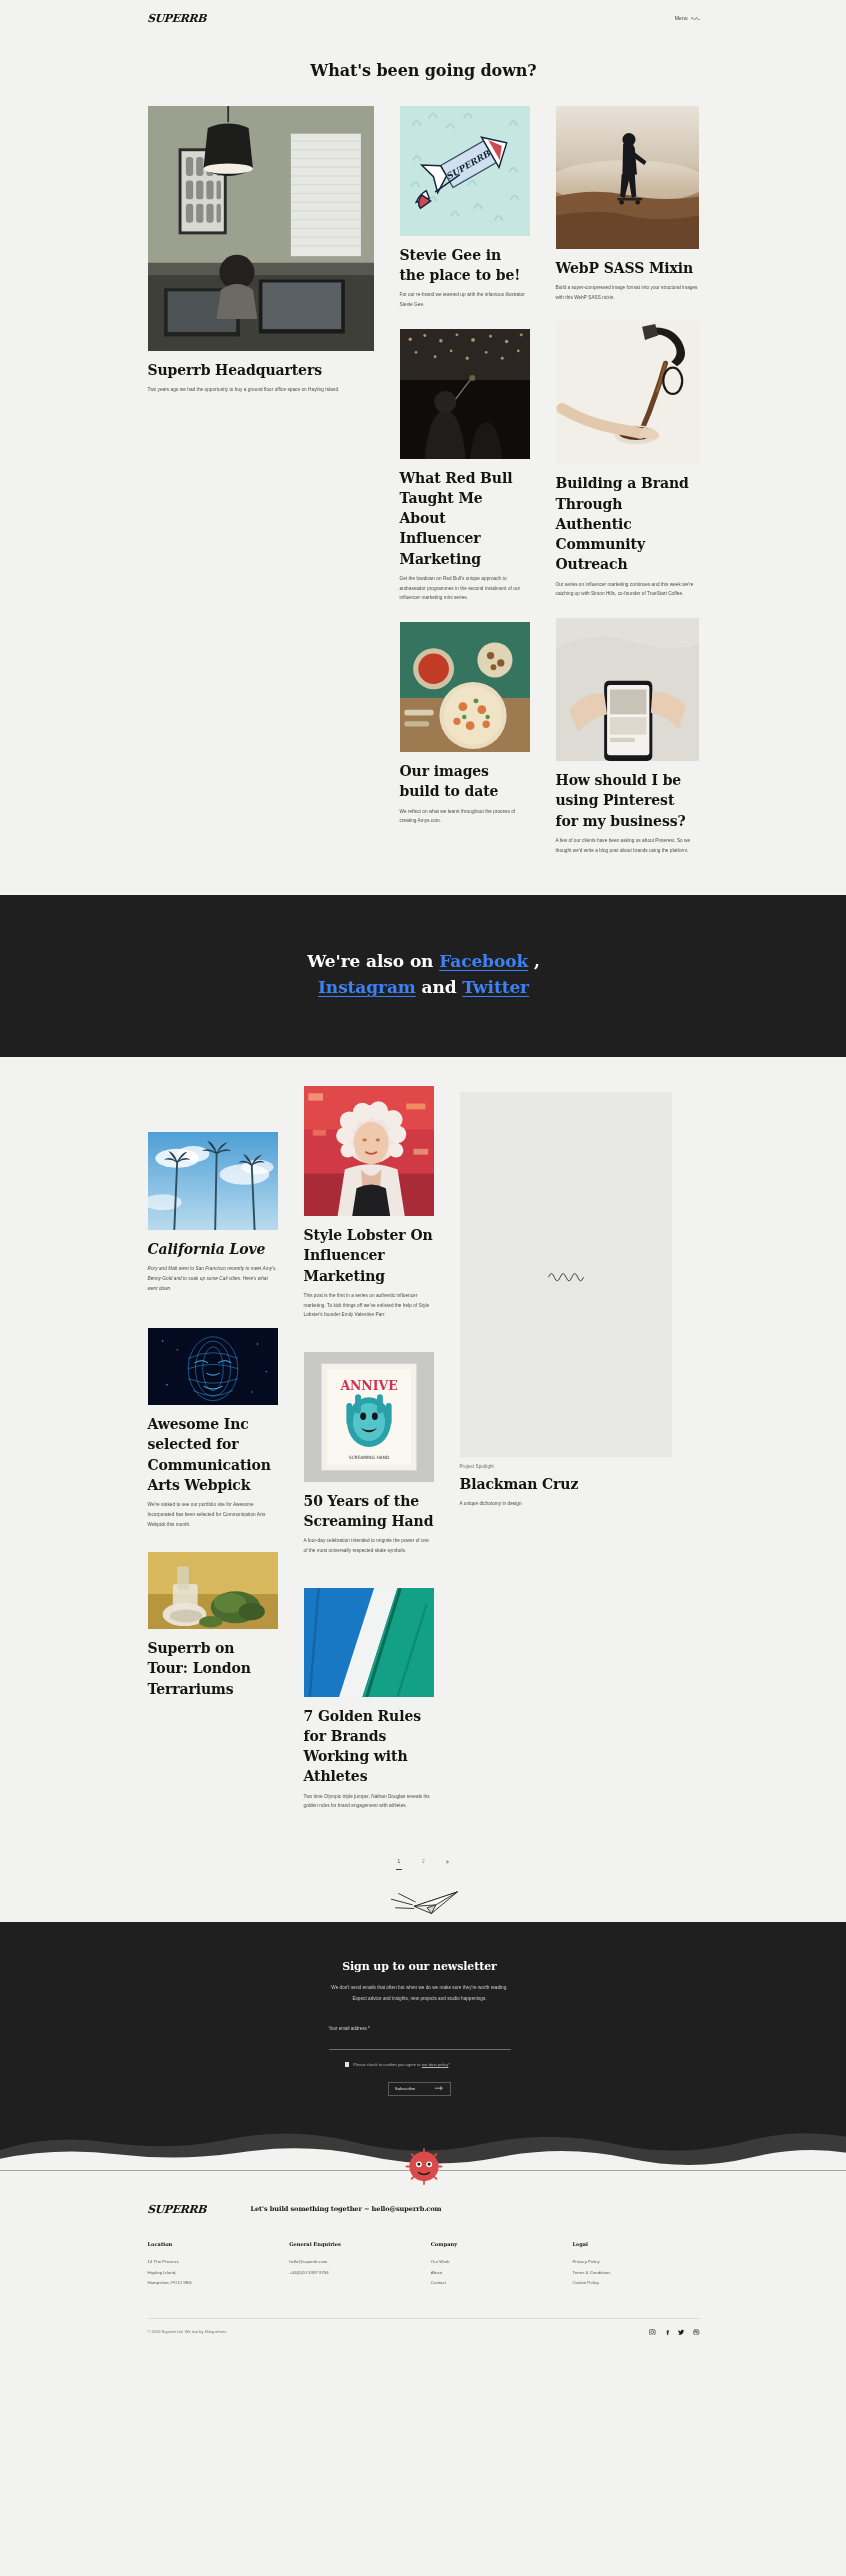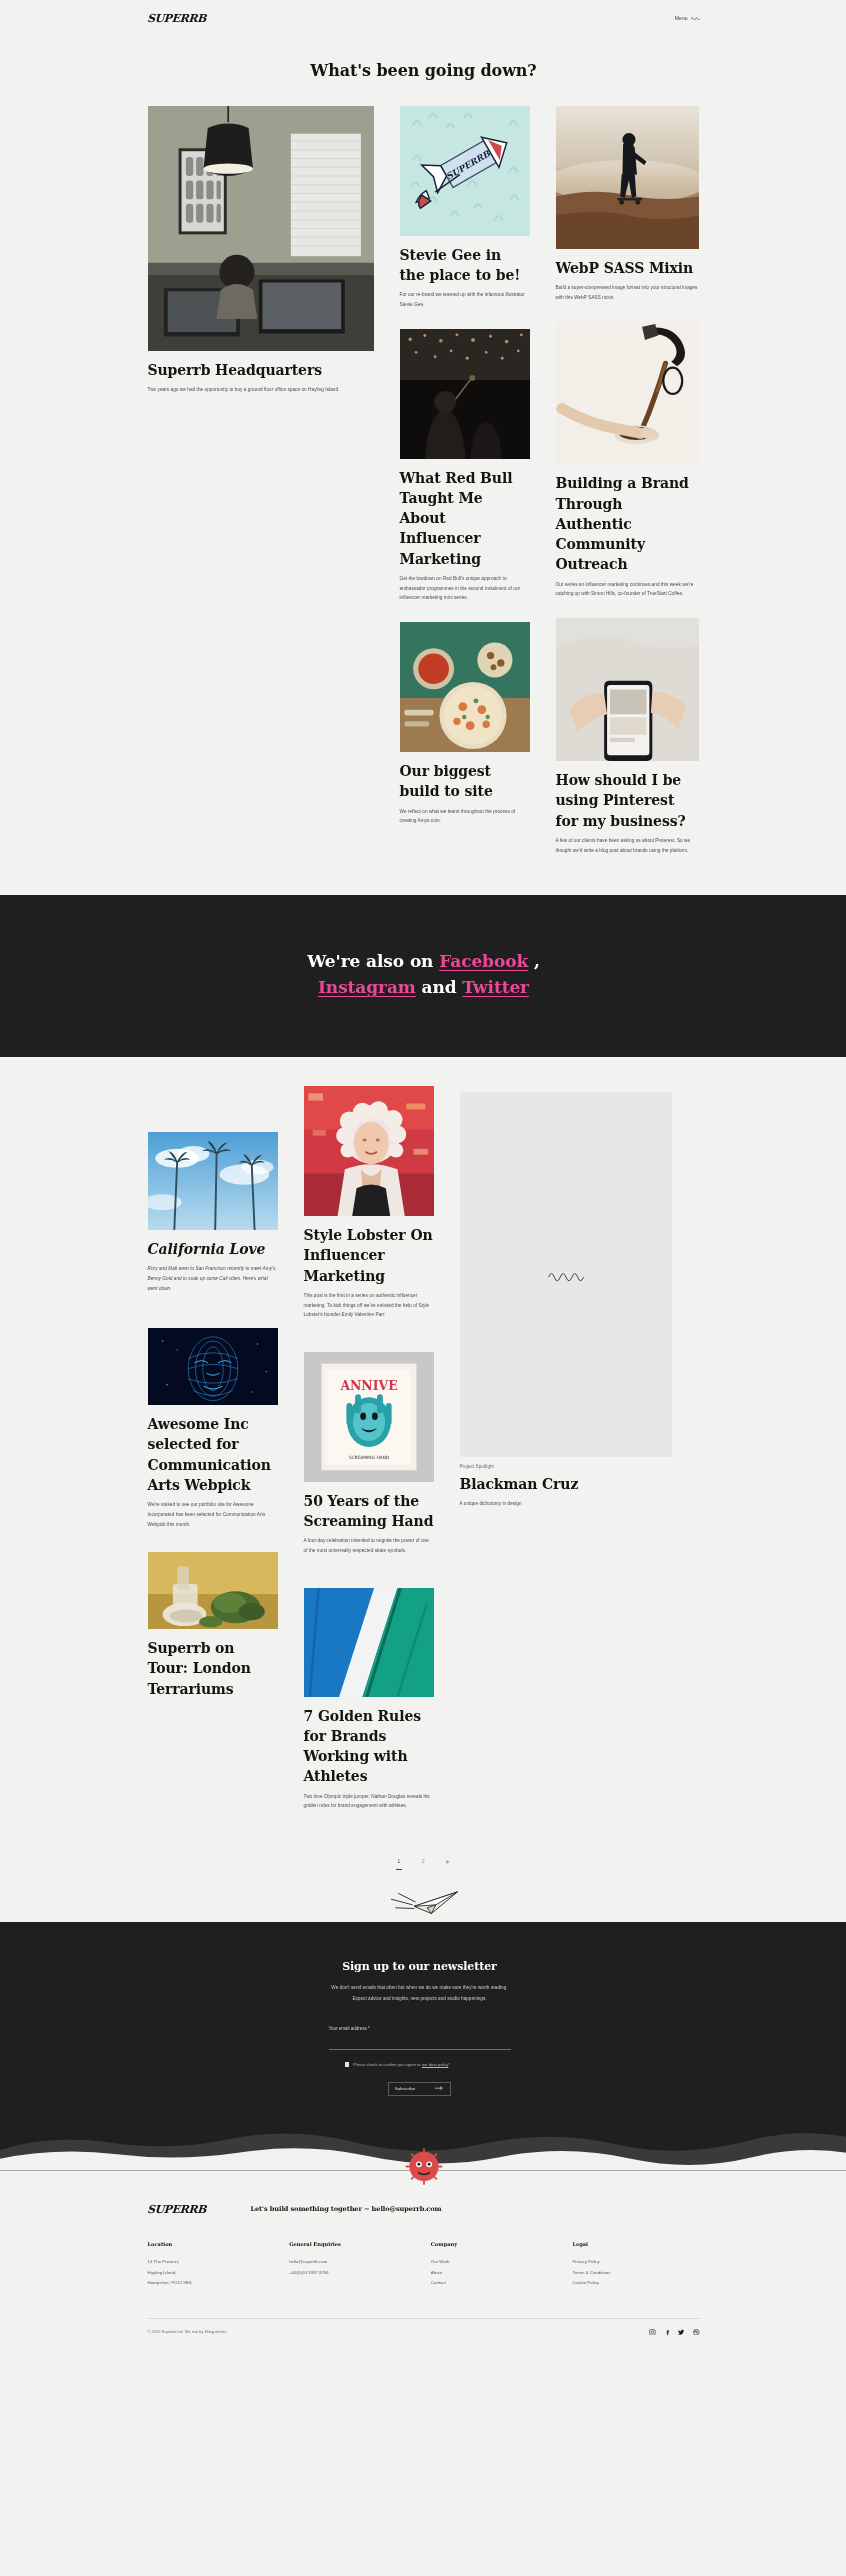--- a/index.html
+++ b/index.html
@@ -101,21 +101,21 @@
     text-align:center;
     font-family:"DejaVu Serif", serif;
     font-weight:700;
     font-size:17px;
     line-height:1.55;
     letter-spacing:-0.1px;
     width:380px;
     margin:0 auto;
   }
   .social-band a {
-    color:#ec4899;
+    color:#3b82f6;
     text-decoration:underline;
     text-underline-offset:2.9px;
     text-decoration-thickness:1.1px;
   }
 
   
   .grid2 {
     width:552px;
     margin:29px auto 0 auto;
     display:grid;
@@ -433,21 +433,21 @@
           <circle cx="130" cy="52" r="24" fill="#e0d4b6"></circle>
           <g fill="#8a5a2d">
               <circle cx="124" cy="46" r="5"></circle>
               <circle cx="138" cy="56" r="5"></circle>
               <circle cx="128" cy="62" r="4"></circle>
             </g>
           <rect x="6" y="120" width="40" height="8" rx="3" fill="#d9cdb2"></rect>
           <rect x="6" y="136" width="34" height="7" rx="3" fill="#c5b795"></rect>
         </svg>
       </span>
-      <h3>Our biggest build to site</h3>
+      <h3>Our images build to date</h3>
       <p>We reflect on what we learnt throughout the process of creating Amys.com.</p>
     </article>
   </div>
 
   <div class="col">
     <article class="card">
       <span class="thumb" style="height:143px;">
         <svg width="100%" height="100%" viewBox="0 0 196 196" preserveAspectRatio="none">
           <defs>
             <linearGradient id="dsk" x1="0" y1="0" x2="0" y2="1">

